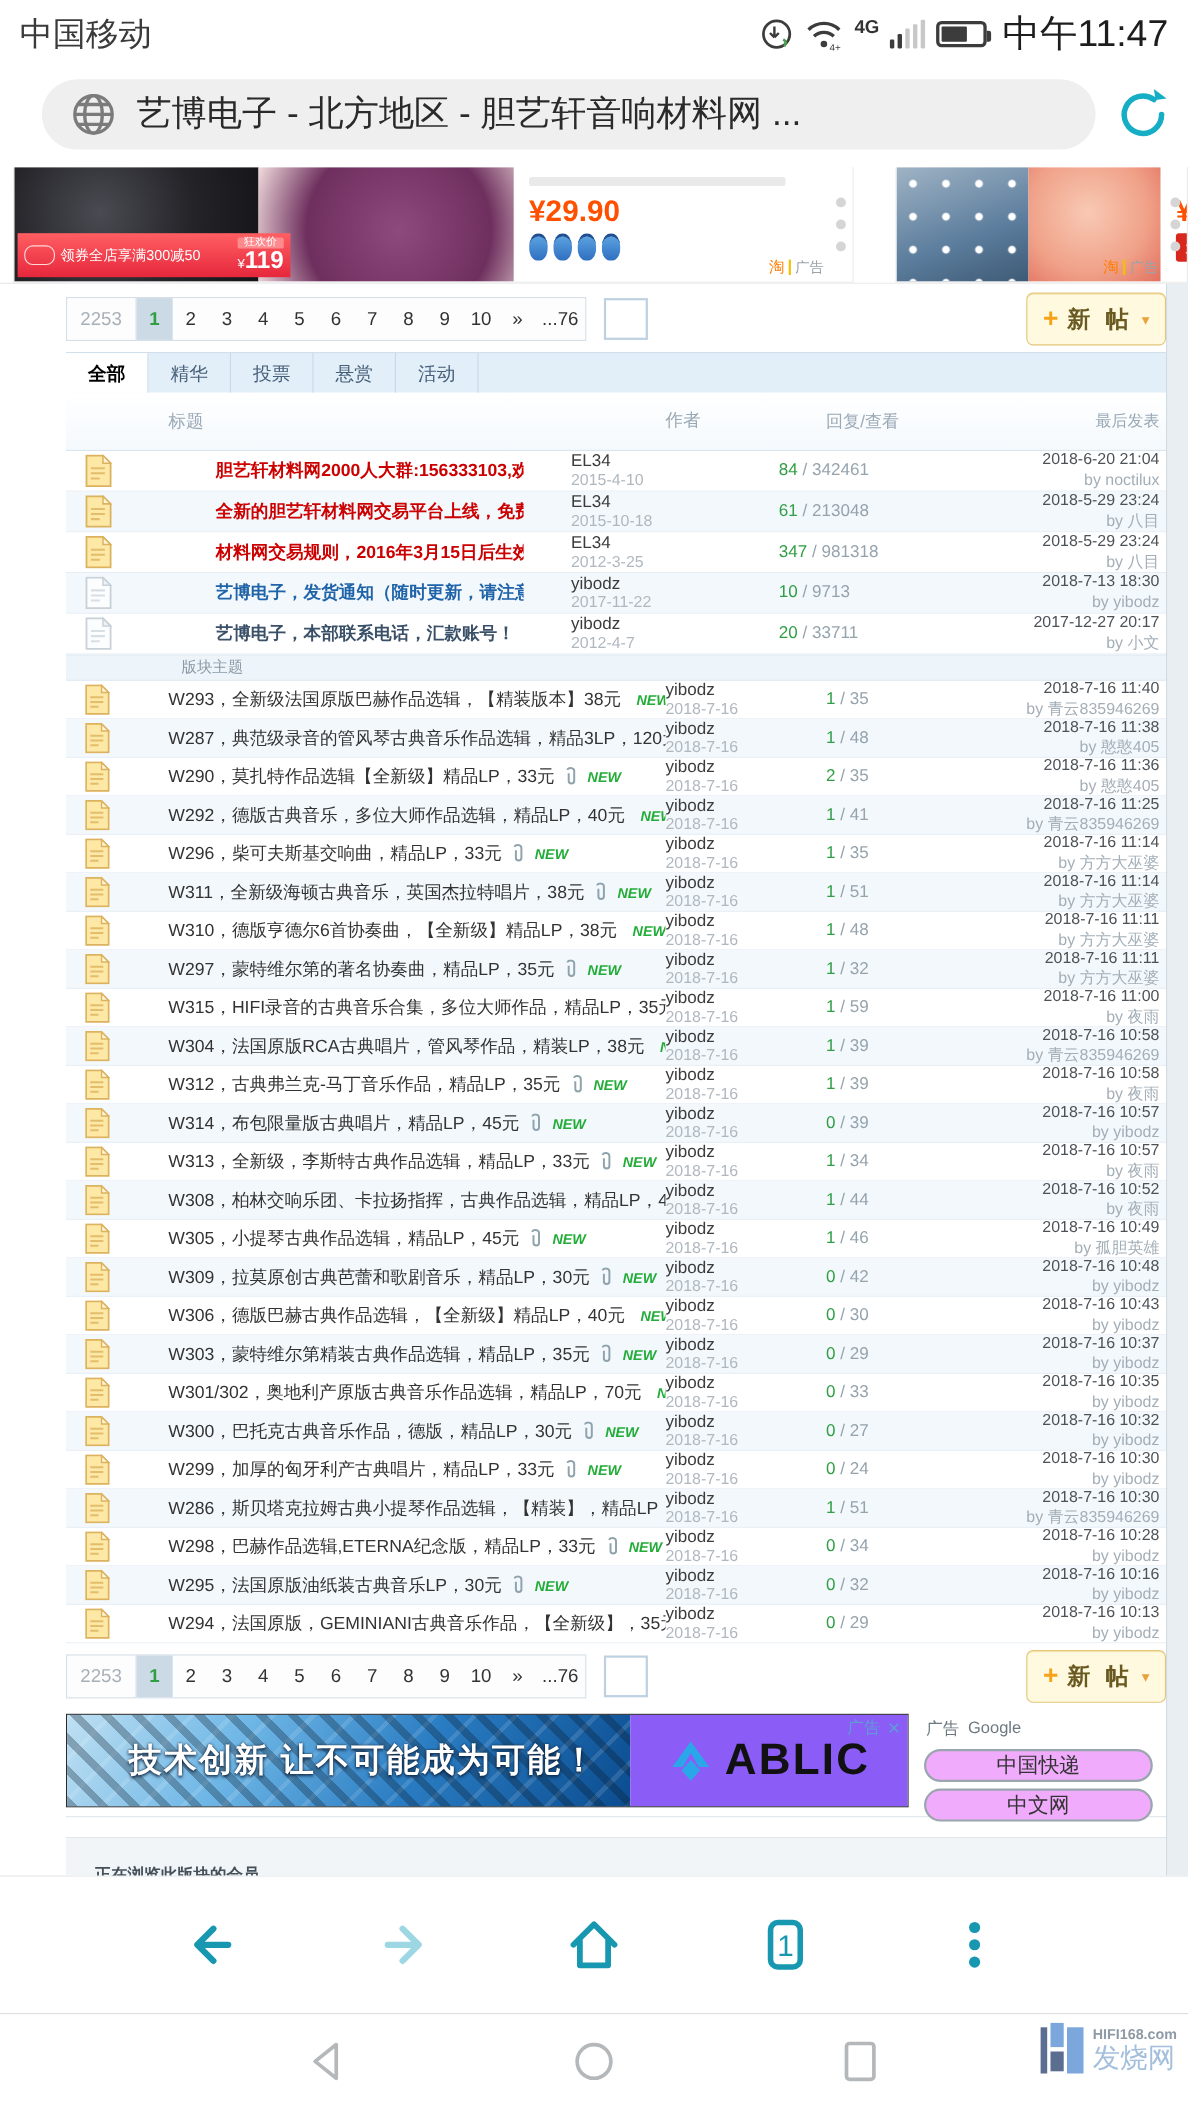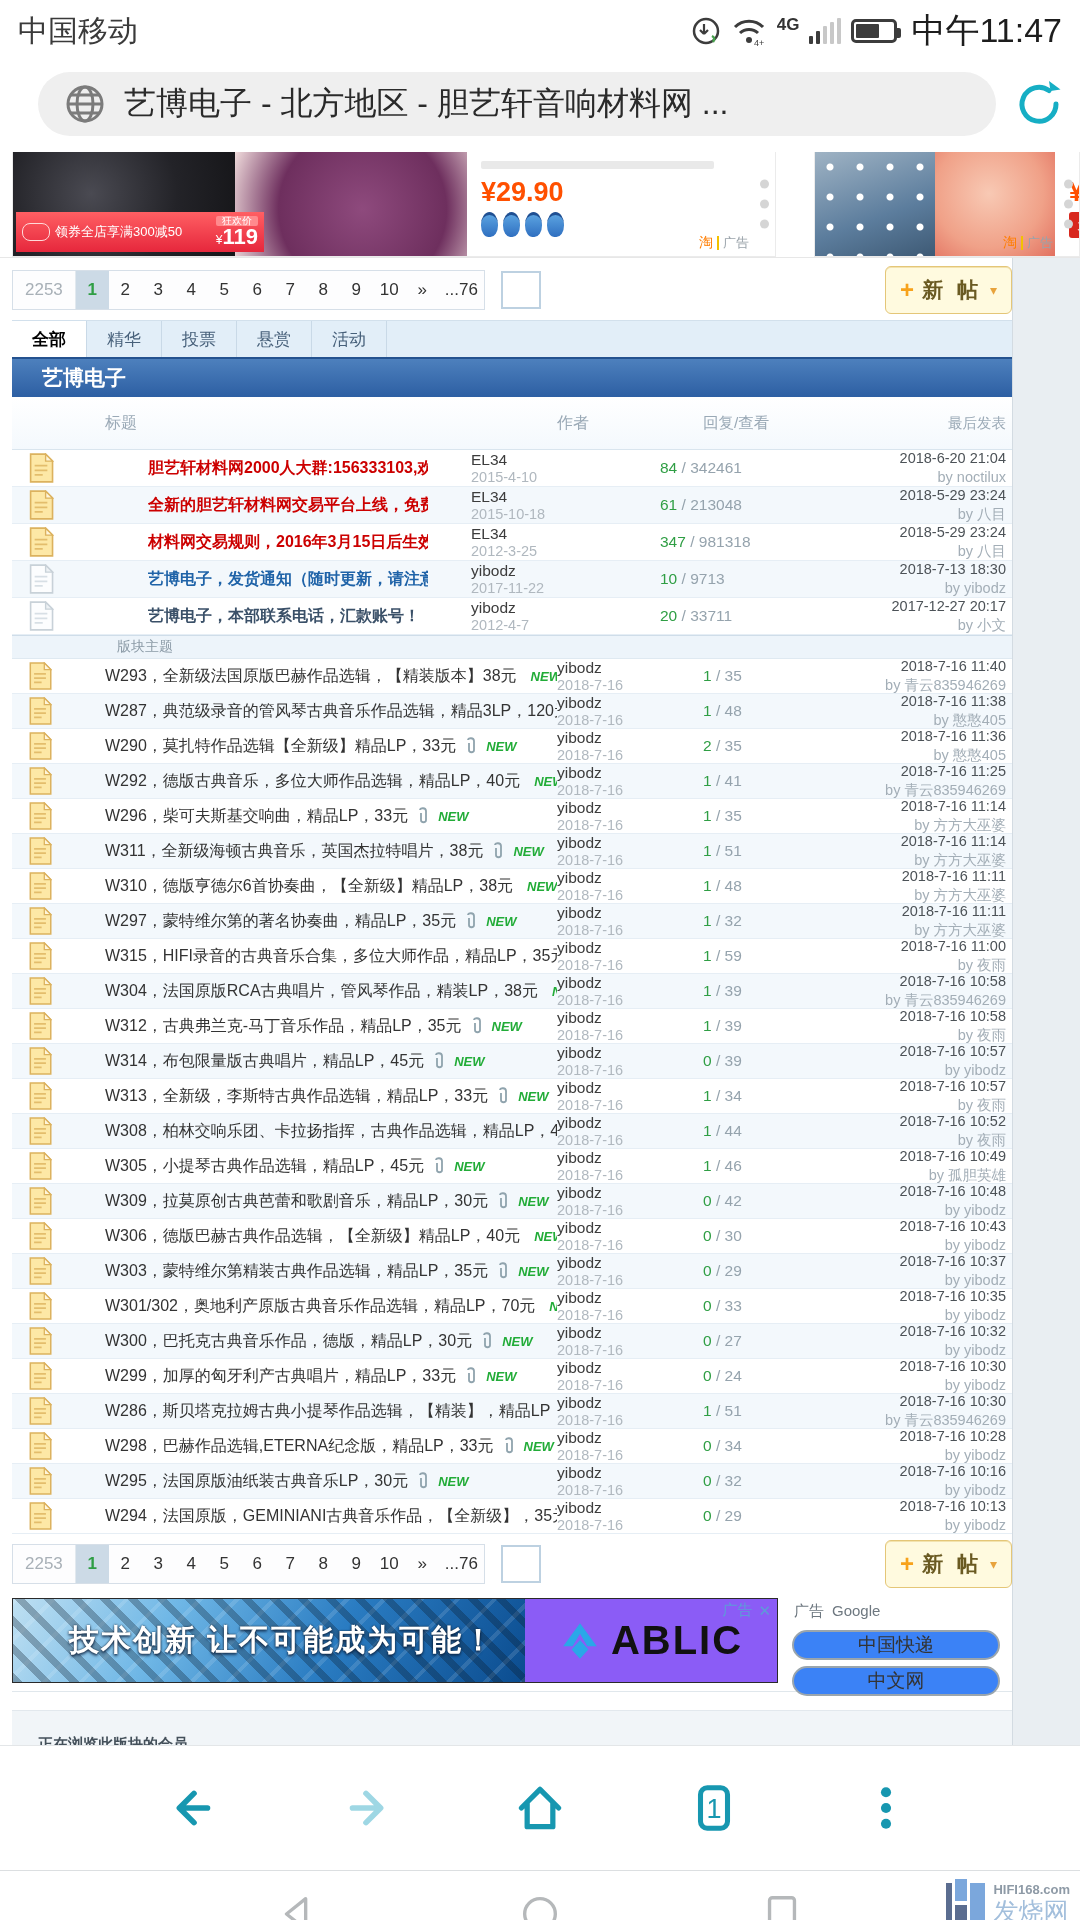--- a/index.html
+++ b/index.html
@@ -44,21 +44,21 @@
   .coupon .ctag{font-size:10px;background:#ff8a8d;padding:0 2px;border-radius:2px;}
   .coupon .cprice{font-size:22px;font-weight:bold;}
   .coupon .cyuan{font-size:12px;}
   .tao-mark{position:absolute;right:26px;bottom:4px;display:flex;align-items:center;gap:4px;font-size:14px;}
   .tao-mark .tao{color:#ff7d00;}
   .tao-mark .bar{width:2px;height:14px;background:#f2c200;}
   .tao-mark .adl{color:#9aa3aa;font-size:13px;}
   .dots3{position:absolute;right:6px;top:50%;transform:translateY(-50%);display:flex;flex-direction:column;gap:11px;}
   .dots3 i{width:9px;height:9px;border-radius:50%;background:#d5d5d5;}
   
-  .forum-outer{display:flex;}
+  .forum-outer{display:flex;padding-left:48px;}
   .forum{width:1000px;margin-left:12px;}
   .gutter{flex:1;background:#e9eef2;border-left:1px solid #d3dbe2;}
   
   .pager-row{display:flex;align-items:center;padding:12px 0 10px 0;height:62px;box-sizing:border-box;background:#fff;}
   .pager{display:flex;align-items:stretch;border:1px solid #d6dfe8;background:#fdfdfe;height:38px;}
   .pcell{min-width:33px;padding:0 6px;display:flex;align-items:center;justify-content:center;font-size:17px;color:#333;box-sizing:border-box;}
   .pcell.total{color:#a8b0b7;padding:0 12px;border-right:1px solid #e2e9ef;}
   .pcell.active{background:#ccdae6;color:#2f9e44;font-weight:bold;}
   .jump-input{width:40px;height:38px;border:2px solid #bdd1e1;background:#fff;margin-left:16px;box-sizing:border-box;}
   .newpost-btn{margin-left:auto;height:46px;border:1px solid #e4c678;background:#fffadf;border-radius:6px;display:flex;align-items:center;gap:8px;padding:0 14px;box-shadow:0 1px 0 #f3e3ae inset;}
@@ -107,21 +107,21 @@
       repeating-linear-gradient(45deg,rgba(10,25,40,.30) 0 7px,rgba(0,0,0,0) 7px 20px),
       repeating-linear-gradient(-45deg,rgba(255,255,255,.12) 0 4px,rgba(0,0,0,0) 4px 26px),
       linear-gradient(120deg,#bfe0f2 0%,#6fb7e6 30%,#2a7cc2 62%,#0b4c8f 100%);
       display:flex;align-items:center;padding-left:56px;box-sizing:border-box;}
   .banner-slogan{color:#fff;font-size:30px;font-weight:bold;text-shadow:0 2px 3px rgba(10,30,60,.8),0 0 2px #123;letter-spacing:2px;}
   .banner-logo{width:252px;background:#8b5cf6;display:flex;align-items:center;justify-content:center;gap:10px;}
   .banner-brand{font-size:40px;font-weight:900;color:#111;letter-spacing:2px;}
   .banner-close{position:absolute;top:2px;right:6px;font-size:15px;color:#5e9bd8;display:flex;gap:6px;align-items:center;}
   .google-panel{margin-left:10px;flex:1;display:flex;flex-direction:column;padding:2px 4px;box-sizing:border-box;}
   .google-label{font-size:15px;color:#6e7880;margin:2px 0 6px 2px;display:flex;gap:8px;}
-  .gbtn{height:34px;border:2px solid #9aa5ad;border-radius:18px;display:flex;align-items:center;justify-content:center;font-size:19px;color:#333;margin:3px 8px 3px 0;background:#3b82f6;}
+  .gbtn{height:34px;border:2px solid #9aa5ad;border-radius:18px;display:flex;align-items:center;justify-content:center;font-size:19px;color:#333;margin:3px 8px 3px 0;background:#f0abfc;}
   
   .partial-strip{height:34px;background:#f1f5f8;border-top:1px solid #e2e8ed;margin-top:18px;overflow:hidden;position:relative;}
   .partial-strip span{position:absolute;left:26px;bottom:-9px;font-size:15px;font-weight:bold;color:#44505a;}
   
   .browser-nav{height:124px;background:#fff;border-top:1px solid #e3e6e8;display:flex;align-items:center;justify-content:space-evenly;padding:0 48px;}
   
   .system-nav{height:86px;background:#fff;border-top:1px solid #dcdfe1;display:flex;align-items:center;justify-content:center;gap:196px;position:relative;}
   .watermark{position:absolute;right:10px;top:4px;display:flex;align-items:center;gap:6px;}
   .wm-text{line-height:1;}
   .wm-site{font-size:13px;color:#8e9aa6;font-weight:bold;}
@@ -276,23 +276,20 @@
       <div class="tab alt">精华</div>
 
       <div class="tab">投票</div>
 
       <div class="tab alt">悬赏</div>
 
       <div class="tab">活动</div>
 
   </div>
 
-  <div class="board-head">
-    <span>艺博电子</span>
-  </div>
 
   <div class="cols-head">
     <div class="c-icon"></div>
     <div class="c-title">
           <span>标题</span>
         </div>
     <div class="c-author">作者</div>
     <div class="c-rv">回复/查看</div>
     <div class="c-last">最后发表</div>
   </div>

